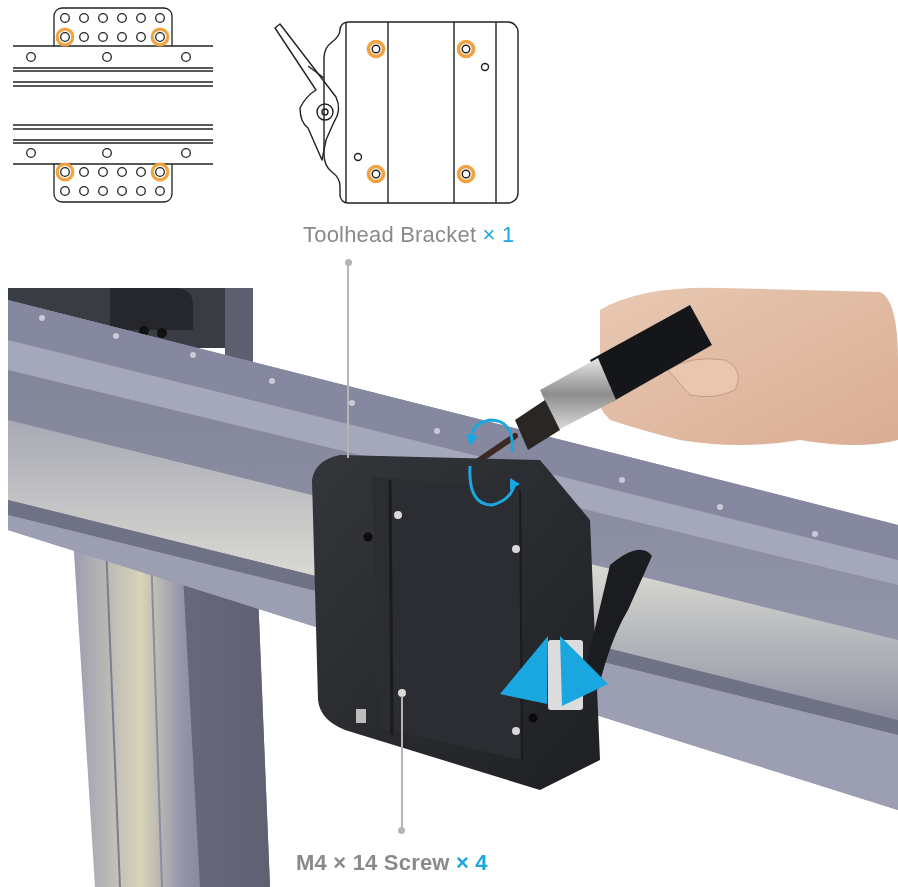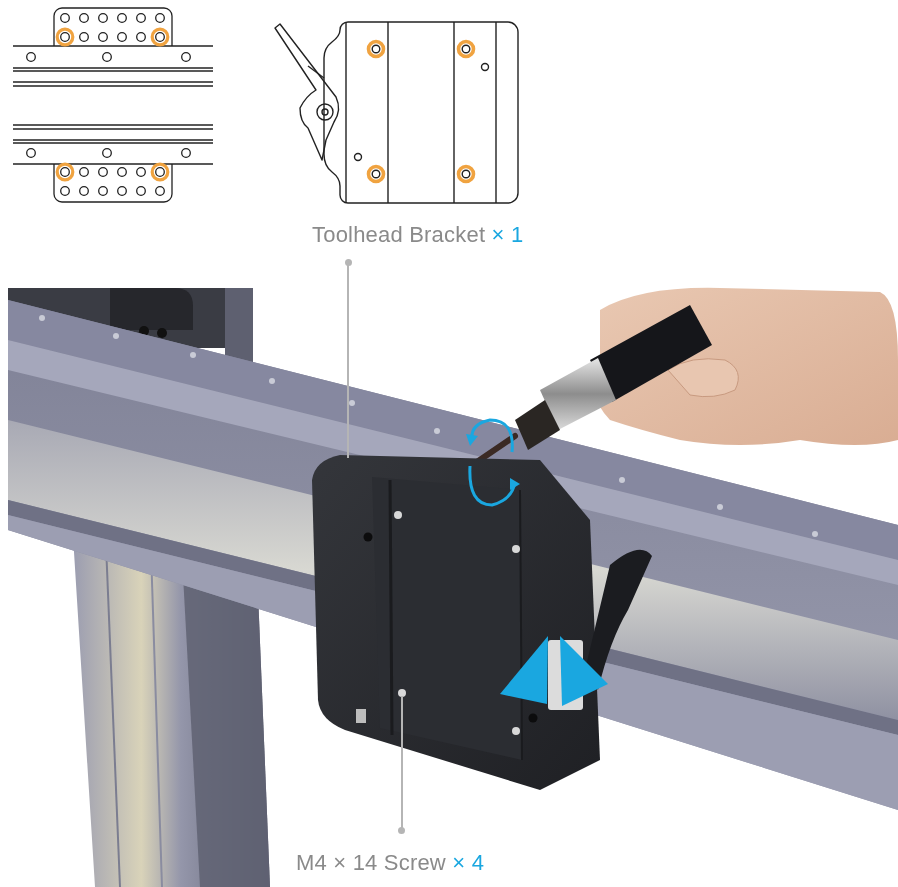--- a/index.html
+++ b/index.html
@@ -15,22 +15,22 @@
     
     .callout-label {
       position: absolute;
       font-size: 22px;
       color: #8a8a8a;
       letter-spacing: 0.2px;
       white-space: nowrap;
       line-height: 1;
     }
     .callout-label .qty { color: #1aa7e0; }
-    #label-bracket { left: 312px; top: 224px; }
-    #label-screw { left: 296px; top: 852px; }
+    #label-bracket { left: 303px; top: 224px; }
+    #label-screw { left: 296px; top: 852px; font-weight: bold; }
 
     
     #photo { left: 0; top: 284px; width: 898px; height: 603px; overflow: hidden; }
 
     
     .leader { position: absolute; width: 2px; background: #b5b5b5; }
     .leader-dot { position: absolute; width: 7px; height: 7px; border-radius: 50%; background: #b5b5b5; }
   </style>
 </head>
 <body>

